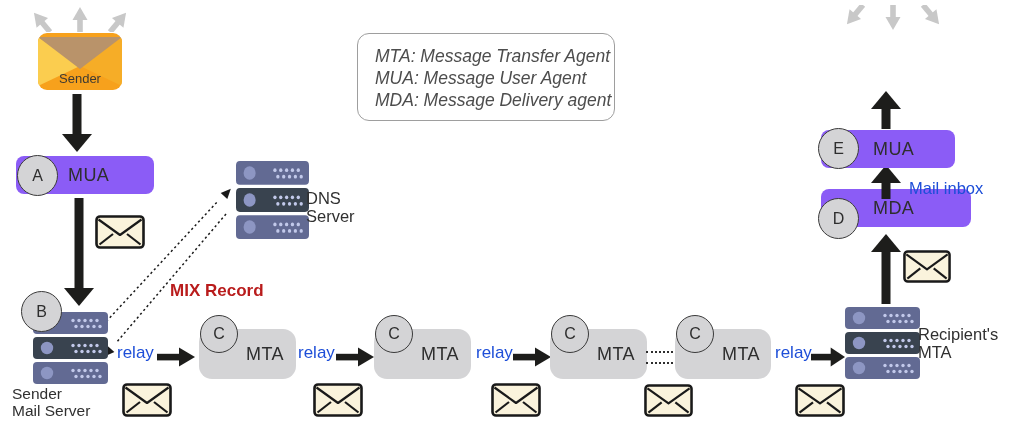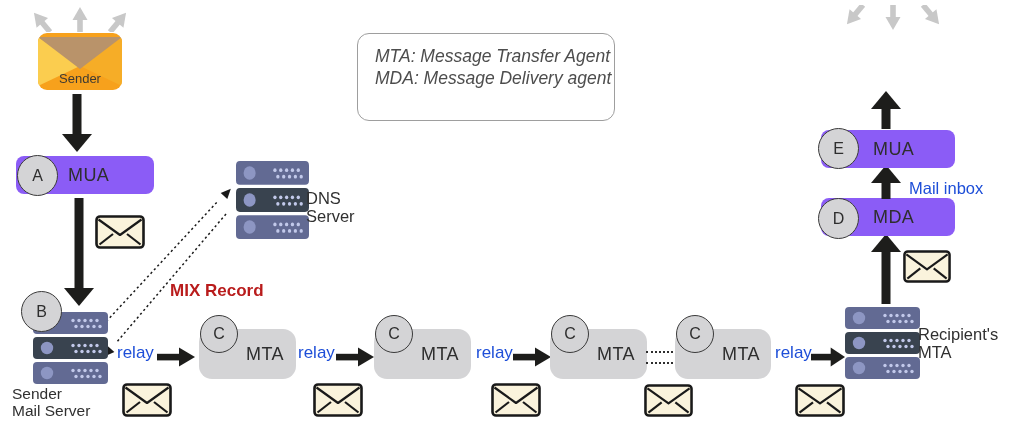--- a/index.html
+++ b/index.html
@@ -270,21 +270,21 @@
     </svg>
 
   <svg class="abs" style="left:871px;top:234px" width="30" height="70" viewBox="0 0 30 70" fill="#1d1d1b">
     <polygon points="0,18 30,18 15,0"></polygon>
       <rect x="10.5" y="16" width="9" height="54"></rect>
   </svg>
   <svg class="abs" style="left:903px;top:250px" width="48" height="33" viewBox="0 0 50 34" preserveAspectRatio="none">
       <use href="#msgenv"></use>
     </svg>
 
-  <div class="abs pill" style="left:821px;top:198px;width:134px;height:38px">
+  <div class="abs pill" style="left:821px;top:189px;width:150px;height:38px">
     <span class="lbl">MDA</span>
   </div>
   <div class="abs badge" style="left:818px;top:198px;width:41px;height:41px">
     <span>D</span>
   </div>
 
   <div class="abs relay-t" style="left:909px;top:179px;font-size:16.5px">Mail inbox</div>
 
   <svg class="abs" style="left:871px;top:165px" width="30" height="34" viewBox="0 0 30 34" fill="#1d1d1b">
     <polygon points="0,18 30,18 15,0"></polygon>
@@ -314,16 +314,17 @@
         </g>
       <g transform="rotate(-40 80 0)">
           <line x1="80" y1="0" x2="80" y2="13"></line>
           <polygon points="72.5,12 87.5,12 80,25" stroke="none"></polygon>
         </g>
     </g>
   </svg>
 
   <div class="abs legend" style="left:357px;top:33px;width:258px;height:88px">
     <div>MTA: Message Transfer Agent</div>
+    <div>MUA: Message User Agent</div>
     <div>MDA: Message Delivery agent</div>
   </div>
 
 </div>
 
 </body></html>

